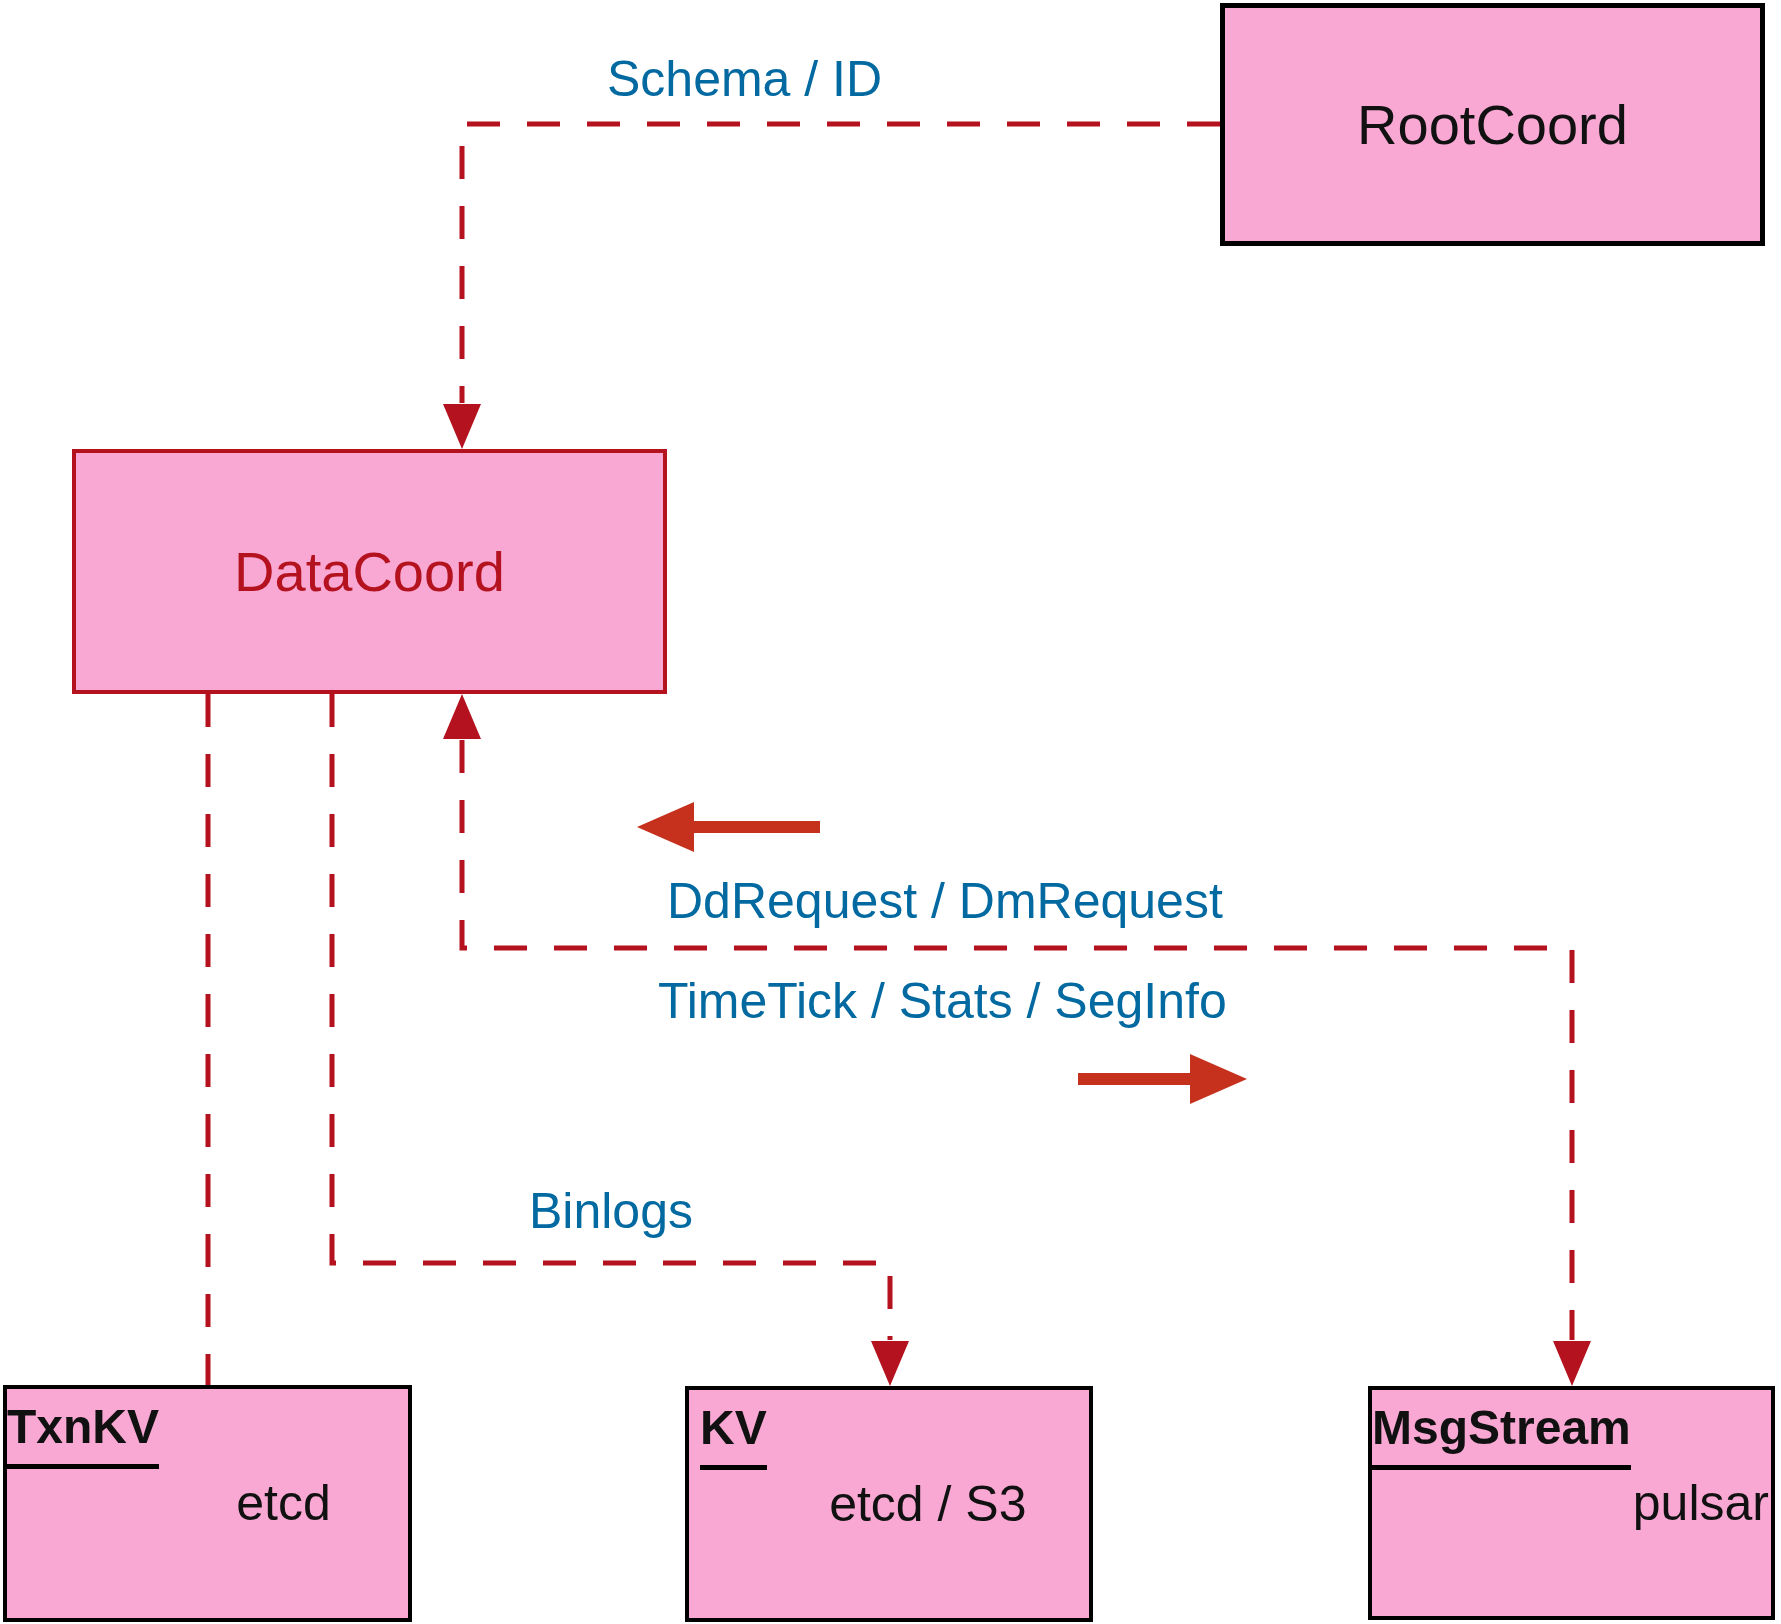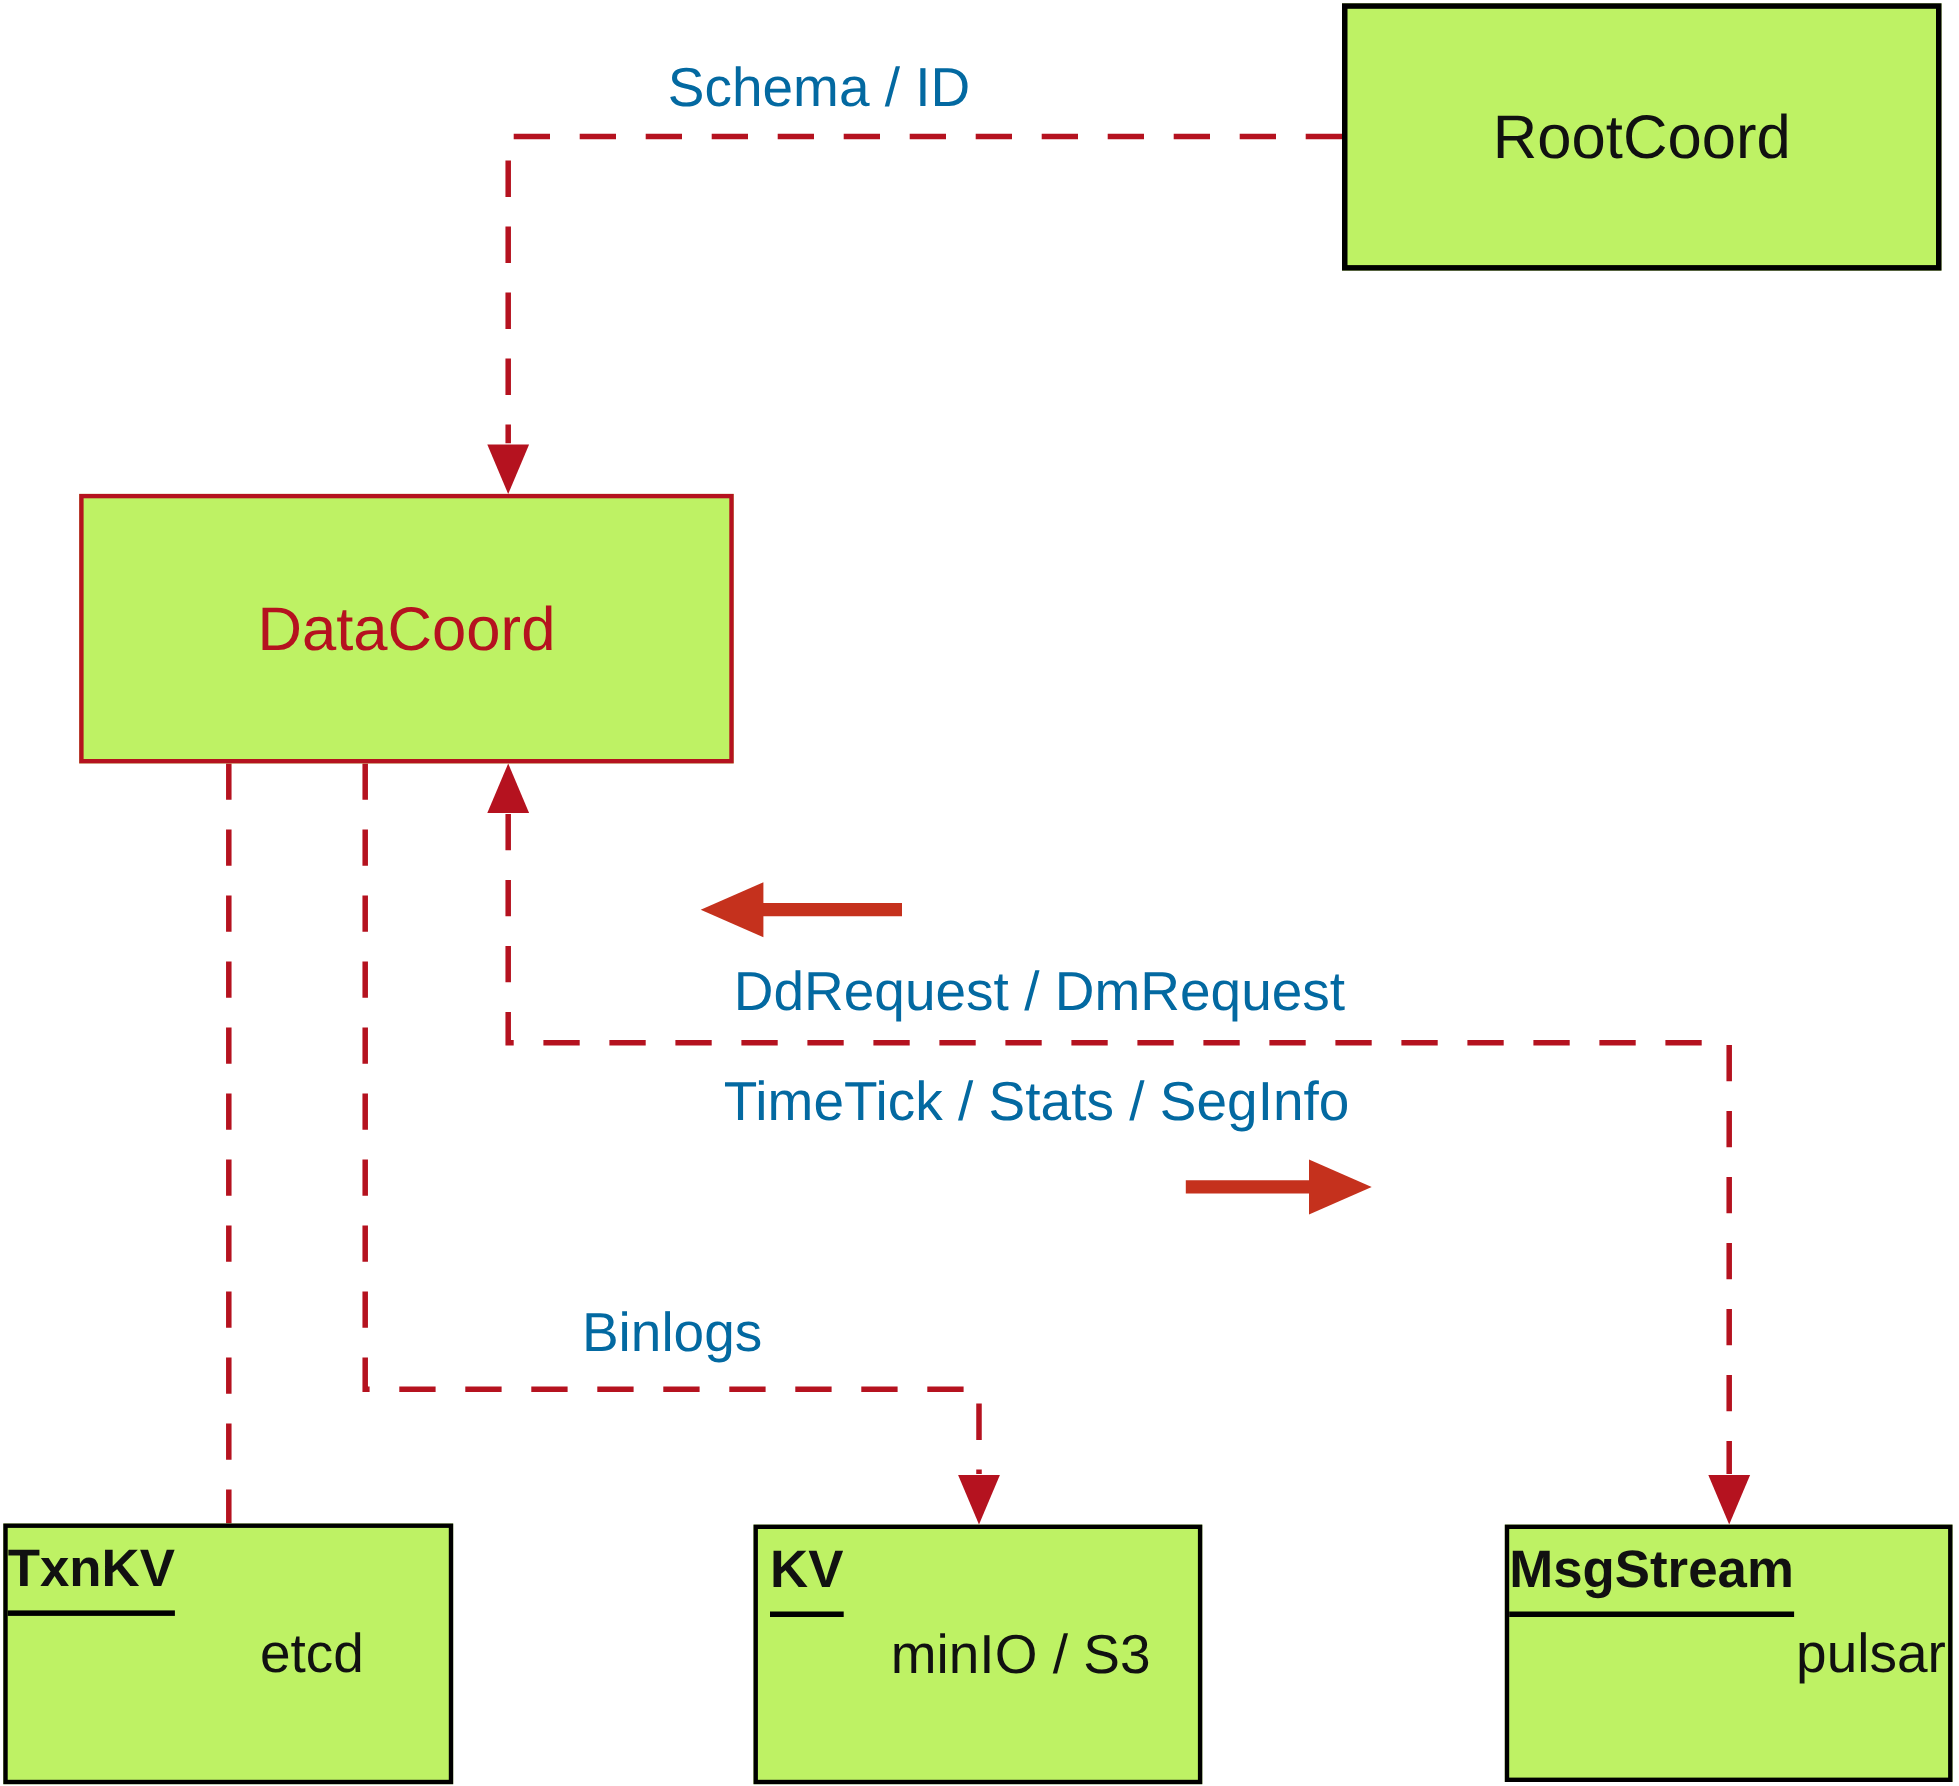--- a/index.html
+++ b/index.html
@@ -17,21 +17,21 @@
   }
   #wires {
     position: absolute;
     left: 0; top: 0;
     width: 1781px;
     height: 1624px;
   }
   .node {
     position: absolute;
     box-sizing: border-box;
-    background: #bef264;
+    background: #f9a8d4;
     display: flex;
     align-items: center;
     justify-content: center;
   }
   .node-plain-black {
     border: 5px solid #000000;
     color: #111111;
     font-size: 56px;
   }
   .node-plain-red {
@@ -113,21 +113,21 @@
   <div class="node table-node" style="left:3px; top:1385px; width:409px; height:237px;">
     <div class="hdr">TxnKV</div>
     <div class="bdy">
       <span>etcd</span>
     </div>
   </div>
 
   <div class="node table-node" style="left:685px; top:1386px; width:408px; height:236px;padding-left:11px;">
     <div class="hdr">KV</div>
     <div class="bdy">
-      <span>minIO / S3</span>
+      <span>etcd / S3</span>
     </div>
   </div>
 
   <div class="node table-node" style="left:1368px; top:1386px; width:407px; height:234px;">
     <div class="hdr">MsgStream</div>
     <div class="bdy">
       <span>pulsar</span>
     </div>
   </div>
 

